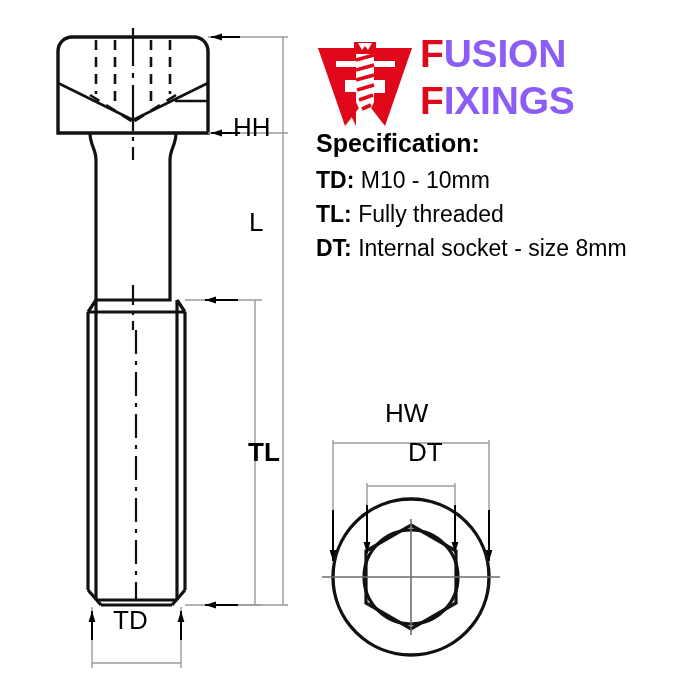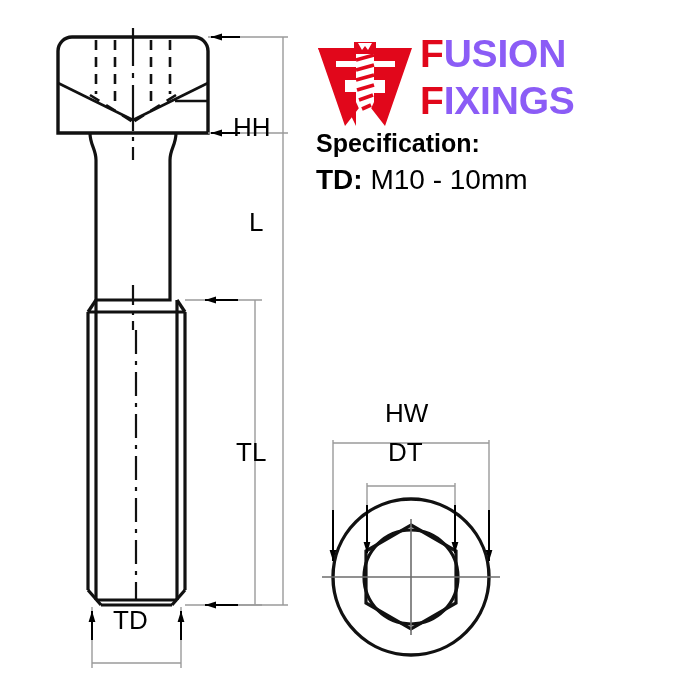--- a/index.html
+++ b/index.html
@@ -73,21 +73,21 @@
     width: 384px;
   }
   #spec-title {
     font-size: 25px;
     font-weight: bold;
     color: #000000;
     line-height: 34px;
     margin-bottom: 3px;
   }
   .spec-row {
-    font-size: 28px;
+    font-size: 23px;
     line-height: 34px;
     color: #000000;
     white-space: nowrap;
   }
   .spec-key {
     font-weight: bold;
   }
   .spec-val {
     font-weight: normal;
   }
@@ -238,27 +238,27 @@
       <line x1="367" y1="486" x2="455" y2="486" stroke="#9a9a9a" stroke-width="1.4"></line>
       <line x1="367" y1="505" x2="367" y2="553" stroke="#000000" stroke-width="2" marker-end="url(#arrHeadL)"></line>
       <line x1="455" y1="505" x2="455" y2="553" stroke="#000000" stroke-width="2" marker-end="url(#arrHeadL)"></line>
     </g>
   </svg>
 
   <div class="dim-label" style="left:233px; top:69px;margin-top:43px;">HH</div>
 
   <div class="dim-label" style="left:249px; top:207px;">L</div>
 
-  <div class="dim-label" style="left:236px; top:437px;">TL</div>
+  <div class="dim-label" style="left:248px; top:437px;font-weight:bold;">TL</div>
 
   <div class="dim-label" style="left:113px; top:605px;">TD</div>
 
   <div class="dim-label" style="left:385px; top:398px;">HW</div>
 
-  <div class="dim-label" style="left:388px; top:437px;">DT</div>
+  <div class="dim-label" style="left:408px; top:437px;">DT</div>
 
   <div id="brand">
 
     <svg id="brand-logo-mark" viewBox="0 0 98 96">
 
       <path d="M 2,18 L 40,18 L 40,30 L 20,30 L 20,38 L 40,38 L 40,50
                L 28,50 L 28,62 L 40,62 L 40,96 L 40,96 Z" fill="#e1071b"></path>
       <path d="M 2,18 L 40,18 L 40,31 L 19,31 L 19,37 L 40,37 L 40,50
                L 29,50 L 29,63 L 43,63 L 43,78 L 29,96 Z" fill="#e1071b"></path>
 
@@ -292,18 +292,26 @@
 
   <div id="spec">
     <div id="spec-title">Specification:</div>
 
     <div class="spec-row">
       <span class="spec-key">TD:</span>
       <span class="spec-val">M10 - 10mm</span>
     </div>
 
 
-
-
-
+    <div class="spec-row">
+      <span class="spec-key">TL:</span>
+      <span class="spec-val">Fully threaded</span>
+    </div>
+
+
+
+    <div class="spec-row">
+      <span class="spec-key">DT:</span>
+      <span class="spec-val">Internal socket - size 8mm</span>
+    </div>
   </div>
 
 </div>
 
 </body></html>

